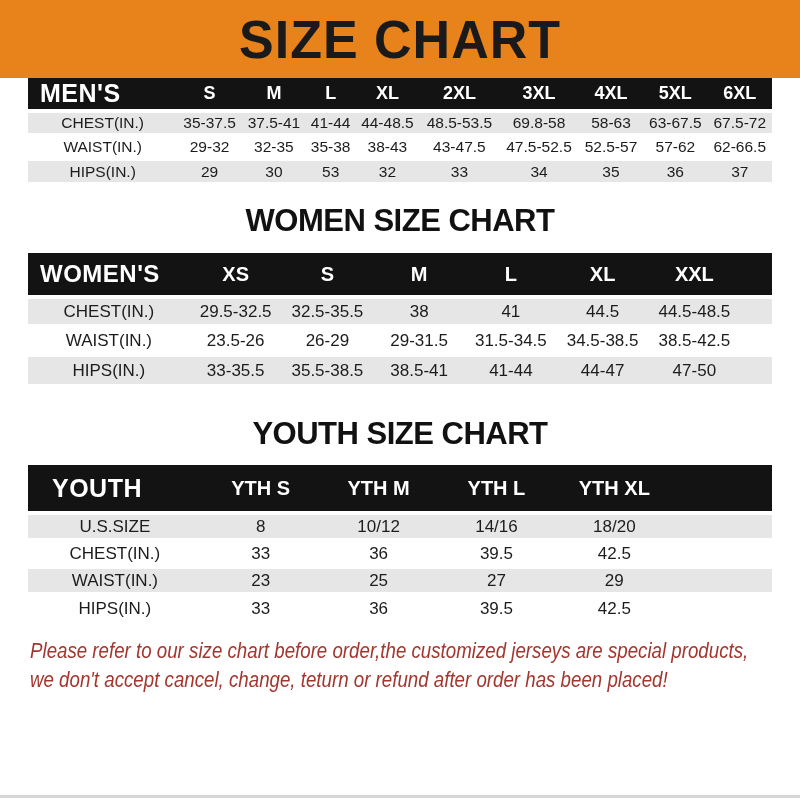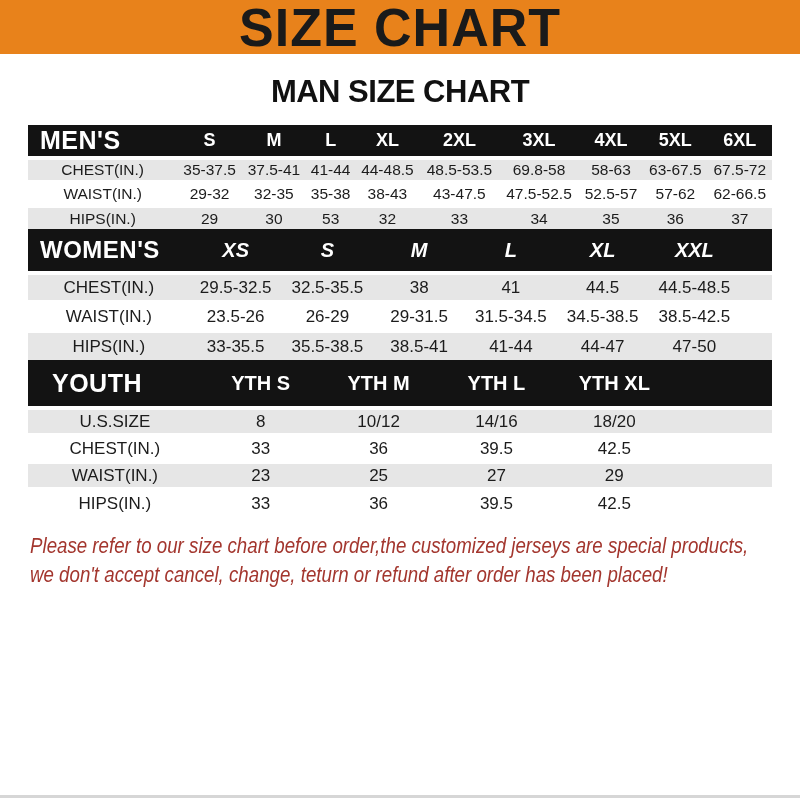--- a/index.html
+++ b/index.html
@@ -1,21 +1,21 @@
 <!DOCTYPE html>
 <html style="--banner-bg: #E8821B; --banner-text: #1A1A1A; --heading-text: #111111; --table-header-bg: #131313; --table-header-text: #FFFFFF; --row-alt-bg: #E6E6E6; --row-bg: #FFFFFF; --note-text: #A3362E;"><head>
 <meta charset="utf-8">
 <style>
   html, body { margin:0; padding:0; }
   body {
     width:800px; height:800px; background:#ffffff; overflow:hidden; position:relative;
     font-family:"Liberation Sans", sans-serif; color:#1c1c1c;
   }
   .banner {
-    height:54px; background:var(--banner-bg,#E8821B);
+    height:78px; background:var(--banner-bg,#E8821B);
     display:flex; align-items:center; justify-content:center;
   }
   .banner-title {
     font-size:52px; font-weight:bold; color:var(--banner-text,#1A1A1A);
     letter-spacing:1px; transform:scaleY(1.04); line-height:1;
   }
   .section-heading {
     margin:0; text-align:center; font-size:31px; line-height:36px;
     font-weight:bold; letter-spacing:-0.5px; color:var(--heading-text,#111111);
   }
@@ -37,21 +37,21 @@
   .t-men   { table-layout:auto; }
   .t-men thead tr { height:33px; }
   .t-men th.hdr-label { font-size:25px; }
   .t-men th.size-th   { font-size:18px; }
   .t-men tbody tr { height:23px; }
   .t-men tbody { font-size:15.5px; }
 
   .t-women { table-layout:fixed; }
   .t-women thead tr { height:44px; }
   .t-women th.hdr-label { font-size:24px; width:20%; }
-  .t-women th.size-th   { font-size:20px;font-style:italic; }
+  .t-women th.size-th   { font-size:20px; }
   .t-women th.filler, .t-women td.filler { width:4%; }
   .t-women tbody tr { height:29px; }
   .t-women tbody { font-size:17px; }
 
   .t-youth { table-layout:fixed; }
   .t-youth thead tr { height:48px; }
   .t-youth th.hdr-label { font-size:25px; width:20%;padding-left:24px; }
   .t-youth th.size-th   { font-size:20px; }
   .t-youth th.filler, .t-youth td.filler { width:13%; }
   .t-youth tbody tr { height:27px; }
@@ -65,21 +65,20 @@
   .bottom-line { position:absolute; left:0; right:0; bottom:2px; height:3px; background:#d6d6d6; }
 </style>
 </head>
 <body>
 
 <div class="banner">
   <div class="banner-title">SIZE CHART</div>
 </div>
 
 <div class="section section-men">
-  <h2 class="section-heading">MAN SIZE CHART</h2>
   <div class="table-wrap">
     <table class="size-table t-men">
         <thead>
           <tr>
             <th class="hdr-label">MEN'S</th>
             <th class="size-th">S</th>
             <th class="size-th">M</th>
             <th class="size-th">L</th>
             <th class="size-th">XL</th>
             <th class="size-th">2XL</th>
@@ -125,20 +124,21 @@
             <td>35</td>
             <td>36</td>
             <td>37</td>
           </tr>
         </tbody>
       </table>
   </div>
 </div>
 
 <div class="section section-women">
+  <h2 class="section-heading">WOMEN SIZE CHART</h2>
   <div class="table-wrap">
     <table class="size-table t-women">
         <thead>
           <tr>
             <th class="hdr-label">WOMEN'S</th>
             <th class="size-th">XS</th>
             <th class="size-th">S</th>
             <th class="size-th">M</th>
             <th class="size-th">L</th>
             <th class="size-th">XL</th>
@@ -176,20 +176,21 @@
             <td>44-47</td>
             <td>47-50</td>
             <td class="filler"></td>
           </tr>
         </tbody>
       </table>
   </div>
 </div>
 
 <div class="section section-youth">
+  <h2 class="section-heading">YOUTH SIZE CHART</h2>
   <div class="table-wrap">
     <table class="size-table t-youth">
         <thead>
           <tr>
             <th class="hdr-label">YOUTH</th>
             <th class="size-th">YTH S</th>
             <th class="size-th">YTH M</th>
             <th class="size-th">YTH L</th>
             <th class="size-th">YTH XL</th>
             <th class="filler"></th>

